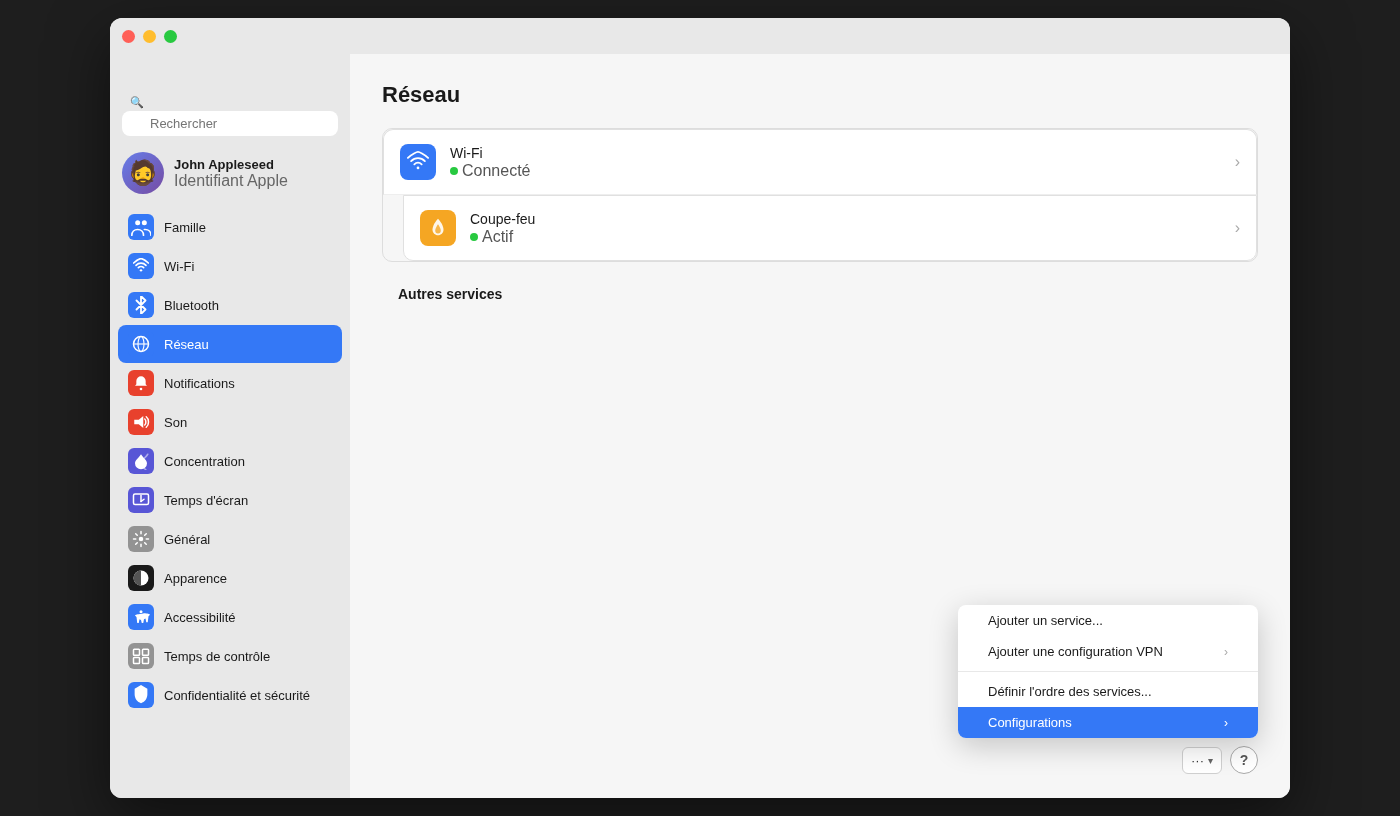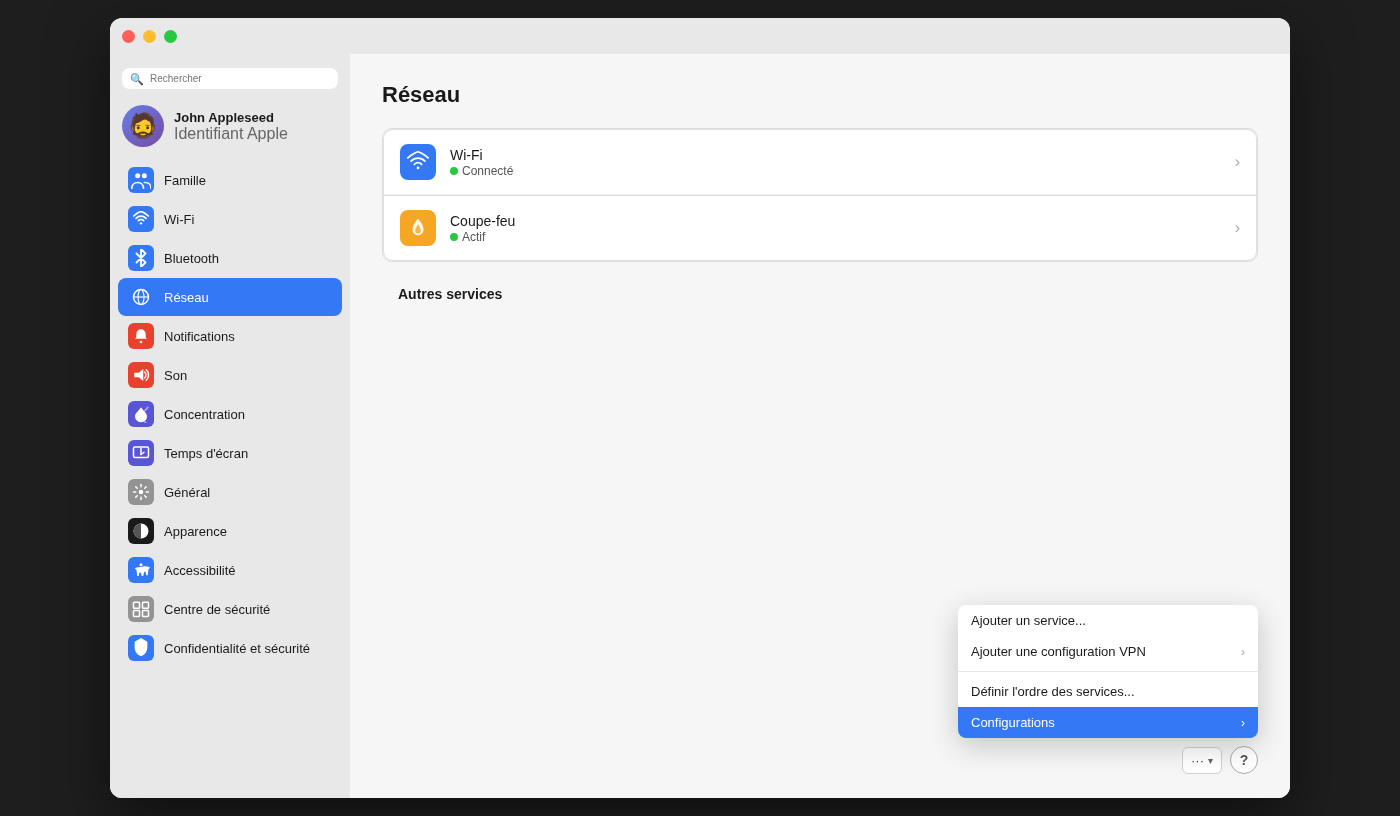--- a/index.html
+++ b/index.html
@@ -201,21 +201,21 @@
     .service-icon-firewall { background: #f5a623; }
     .service-info {
       flex: 1;
     }
     .service-name {
       font-size: 14px;
       font-weight: 500;
       color: #1a1a1a;
     }
     .service-status {
-      font-size: 12px;
+      font-size: 16px;
       display: flex;
       align-items: center;
       gap: 4px;
       margin-top: 1px;
     }
     .status-dot {
       width: 8px;
       height: 8px;
       border-radius: 50%;
     }
@@ -281,21 +281,21 @@
       border-radius: 8px;
       box-shadow: 0 8px 30px rgba(0,0,0,0.2);
       width: 300px;
       overflow: hidden;
       z-index: 100;
     }
     .dropdown-item {
       display: flex;
       align-items: center;
       justify-content: space-between;
-      padding: 8px 13px;
+      padding: 8px 30px;
       font-size: 13px;
       color: #1a1a1a;
       cursor: pointer;
     }
     .dropdown-item.active {
       background: #3478f6;
       color: white;
     }
     .dropdown-divider {
       height: 1px;
@@ -321,21 +321,21 @@
     <div class="traffic-light tl-max"></div>
   </div>
 
   <div class="content">
 
     <div class="sidebar">
 
       <div class="search-container">
         <div class="search-wrapper">
           <span style="position:absolute;left:8px;top:50%;transform:translateY(-50%);font-size:11px;color:#999;z-index:1;">🔍</span>
-          <input type="text" class="search-box" style="padding-left: 28px; width: 100%; border-radius: 8px; border: none; background: white; padding-top: 5px; padding-bottom: 5px; font-size: 10px; color: rgb(136, 136, 136); outline: none;" placeholder="Rechercher">
+          <input type="text" class="search-box" style="padding-left: 28px; width: 100%; border-radius: 8px; border: none; background: white; padding-top: 5px; padding-bottom: 5px; font-size: 13px; color: rgb(136, 136, 136); outline: none; margin-top: 43px;" placeholder="Rechercher">
         </div>
       </div>
 
       <div class="user-profile">
         <div class="avatar">
           <span style="font-size:24px;">🧔</span>
         </div>
         <div class="user-info">
           <span class="user-name">John Appleseed</span>
           <span class="user-subtitle">Identifiant Apple</span>
@@ -450,21 +450,21 @@
   </div>
           <div class="sidebar-item">
     <div class="item-icon" style="background: #939393;">
       <svg width="18" height="18" viewBox="0 0 24 24" fill="none">
                 <rect x="2" y="3" width="8" height="8" rx="1" stroke="white" stroke-width="2" fill="none"></rect>
                 <rect x="14" y="3" width="8" height="8" rx="1" stroke="white" stroke-width="2" fill="none"></rect>
                 <rect x="2" y="14" width="8" height="8" rx="1" stroke="white" stroke-width="2" fill="none"></rect>
                 <rect x="14" y="14" width="8" height="8" rx="1" stroke="white" stroke-width="2" fill="none"></rect>
               </svg>
     </div>
-    <span class="item-label">Centre de sécurité</span>
+    <span class="item-label">Temps de contrôle</span>
   </div>
           <div class="sidebar-item">
     <div class="item-icon" style="background: #3478f6;">
       <svg width="16" height="20" viewBox="0 0 16 22" fill="none">
                 <path d="M8 0L1 4v6c0 5 3 9 7 10 4-1 7-5 7-10V4L8 0z" fill="white"></path>
               </svg>
     </div>
     <span class="item-label">Confidentialité et sécurité</span>
   </div>
         </div>
@@ -487,21 +487,21 @@
           <div class="service-info">
             <div class="service-name">Wi-Fi</div>
             <div class="service-status">
               <div class="status-dot green"></div>
               <span class="status-text">Connecté</span>
             </div>
           </div>
           <span class="chevron-right">›</span>
         </div>
 
-        <div class="service-card" style="border-radius:0 0 10px 10px;">
+        <div class="service-card" style="border-radius:0 0 10px 10px;margin-left:20px;">
           <div class="service-icon-wrap service-icon-firewall">
             <svg width="22" height="22" viewBox="0 0 24 24" fill="none">
               <path d="M12 2C12 2 6 8 6 14c0 3.3 2.7 6 6 6s6-2.7 6-6c0-6-6-12-6-12z" fill="white" opacity="0.9"></path>
               <path d="M12 8c0 0-3 4-3 7a3 3 0 006 0c0-3-3-7-3-7z" fill="#f5a623" opacity="0.8"></path>
             </svg>
           </div>
           <div class="service-info">
             <div class="service-name">Coupe-feu</div>
             <div class="service-status">
               <div class="status-dot green"></div>

